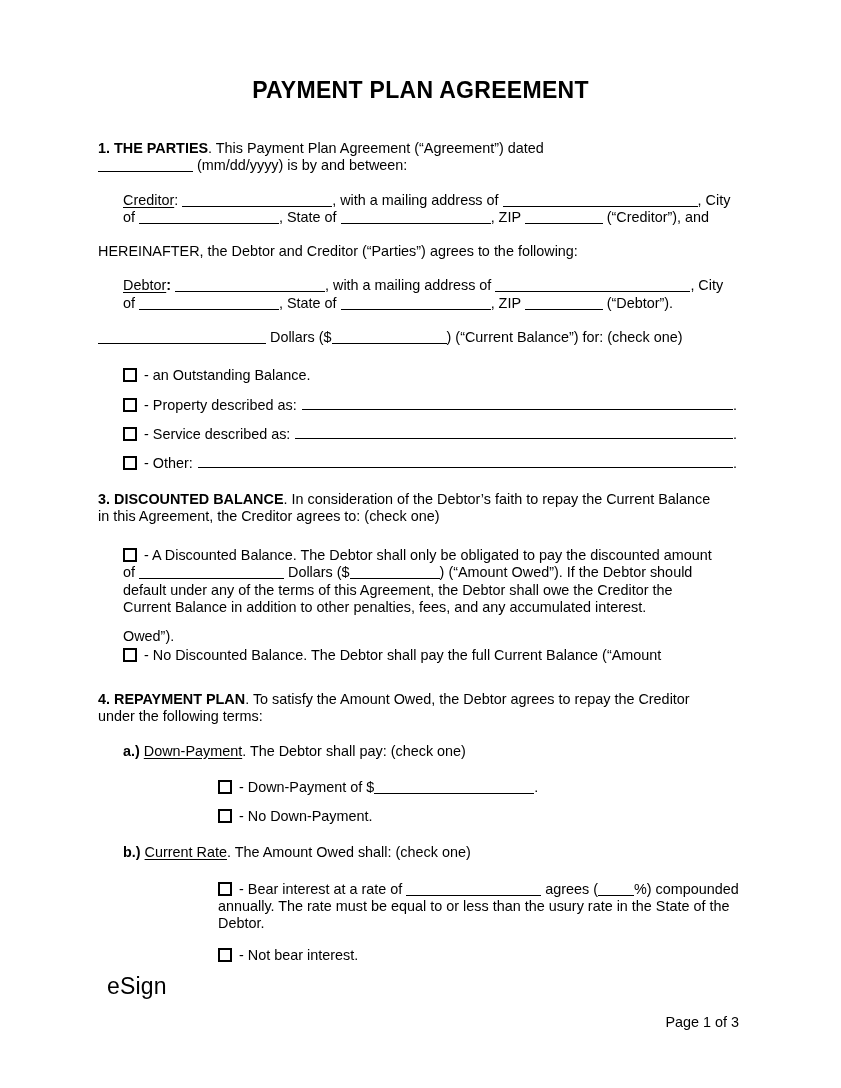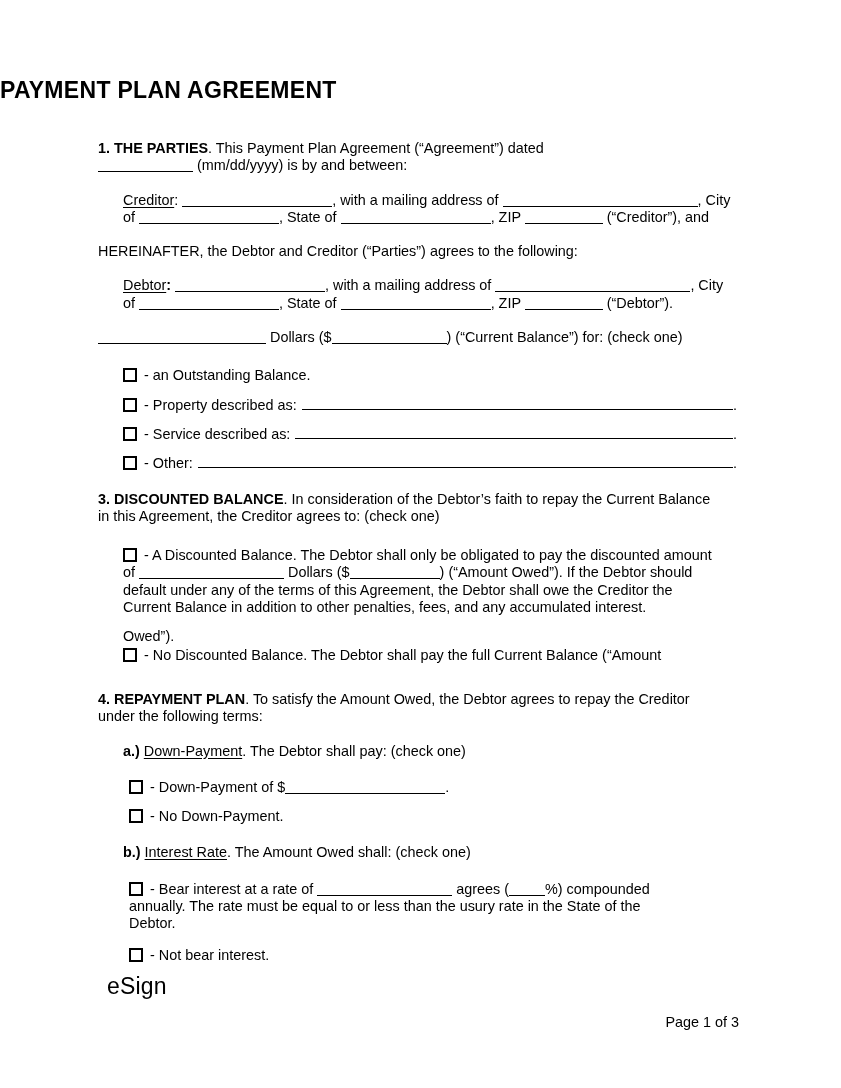--- a/index.html
+++ b/index.html
@@ -9,34 +9,34 @@
     height:1088px;
     background:#ffffff;
     color:#000;
     font-family:"Liberation Sans", sans-serif;
     font-size:14.4px;
     overflow:hidden;
   }
   .doc-title{
     padding-top:76px;
     margin:0;
-    text-align:left;
+    text-align:center;
     font-size:23px;
     font-weight:bold;
     line-height:28px;
     letter-spacing:0.3px;
   }
   .content{margin:0 104px 0 98px;}
   .para{margin:0;}
   .line{line-height:17.3px;white-space:nowrap;}
   .cb-row{line-height:17.3px;white-space:nowrap;}
   .cb-row.fill{display:flex;align-items:baseline;white-space:nowrap;}
   .cb-row.fill .grow{flex:1 1 auto;margin-left:5px;}
   .ind1{margin-left:25px;}
-  .ind2{margin-left:31px;}
+  .ind2{margin-left:120px;}
   .mt36{margin-top:36px;}
   .mt27{margin-top:27px;}
   .mt21{margin-top:21px;}
   .mt20{margin-top:20px;}
   .mt19{margin-top:19px;}
   .mt18{margin-top:18px;}
   .mt17{margin-top:17px;}
   .mt13{margin-top:13px;}
   .mt12{margin-top:12px;}
   .mt11{margin-top:11px;}
@@ -158,21 +158,21 @@
 
     <div class="para mt17 ind1">
       <div class="line"><b>a.)</b> <span class="ul">Down-Payment</span><span>. The Debtor shall pay: (check one)</span></div>
     </div>
 
     <div class="cb-row mt18 ind2"><span class="cb"></span><span>- Down-Payment of $</span><span class="blank w160"></span><span>.</span></div>
 
     <div class="cb-row mt11 ind2"><span class="cb"></span><span>- No Down-Payment.</span></div>
 
     <div class="para mt19 ind1">
-      <div class="line"><b>b.)</b> <span class="ul">Interest Rate</span><span>. The Amount Owed shall: (check one)</span></div>
+      <div class="line"><b>b.)</b> <span class="ul">Current Rate</span><span>. The Amount Owed shall: (check one)</span></div>
     </div>
 
     <div class="para mt18 ind2">
       <div class="line"><span class="cb"></span><span>- Bear interest at a rate of</span> <span class="blank w135"></span> <span>agrees (</span><span class="blank w36"></span><span>%) compounded</span></div>
       <div class="line"><span>annually. The rate must be equal to or less than the usury rate in the State of the</span></div>
       <div class="line"><span>Debtor.</span></div>
     </div>
 
     <div class="cb-row mt13 ind2"><span class="cb"></span><span>- Not bear interest.</span></div>
 

